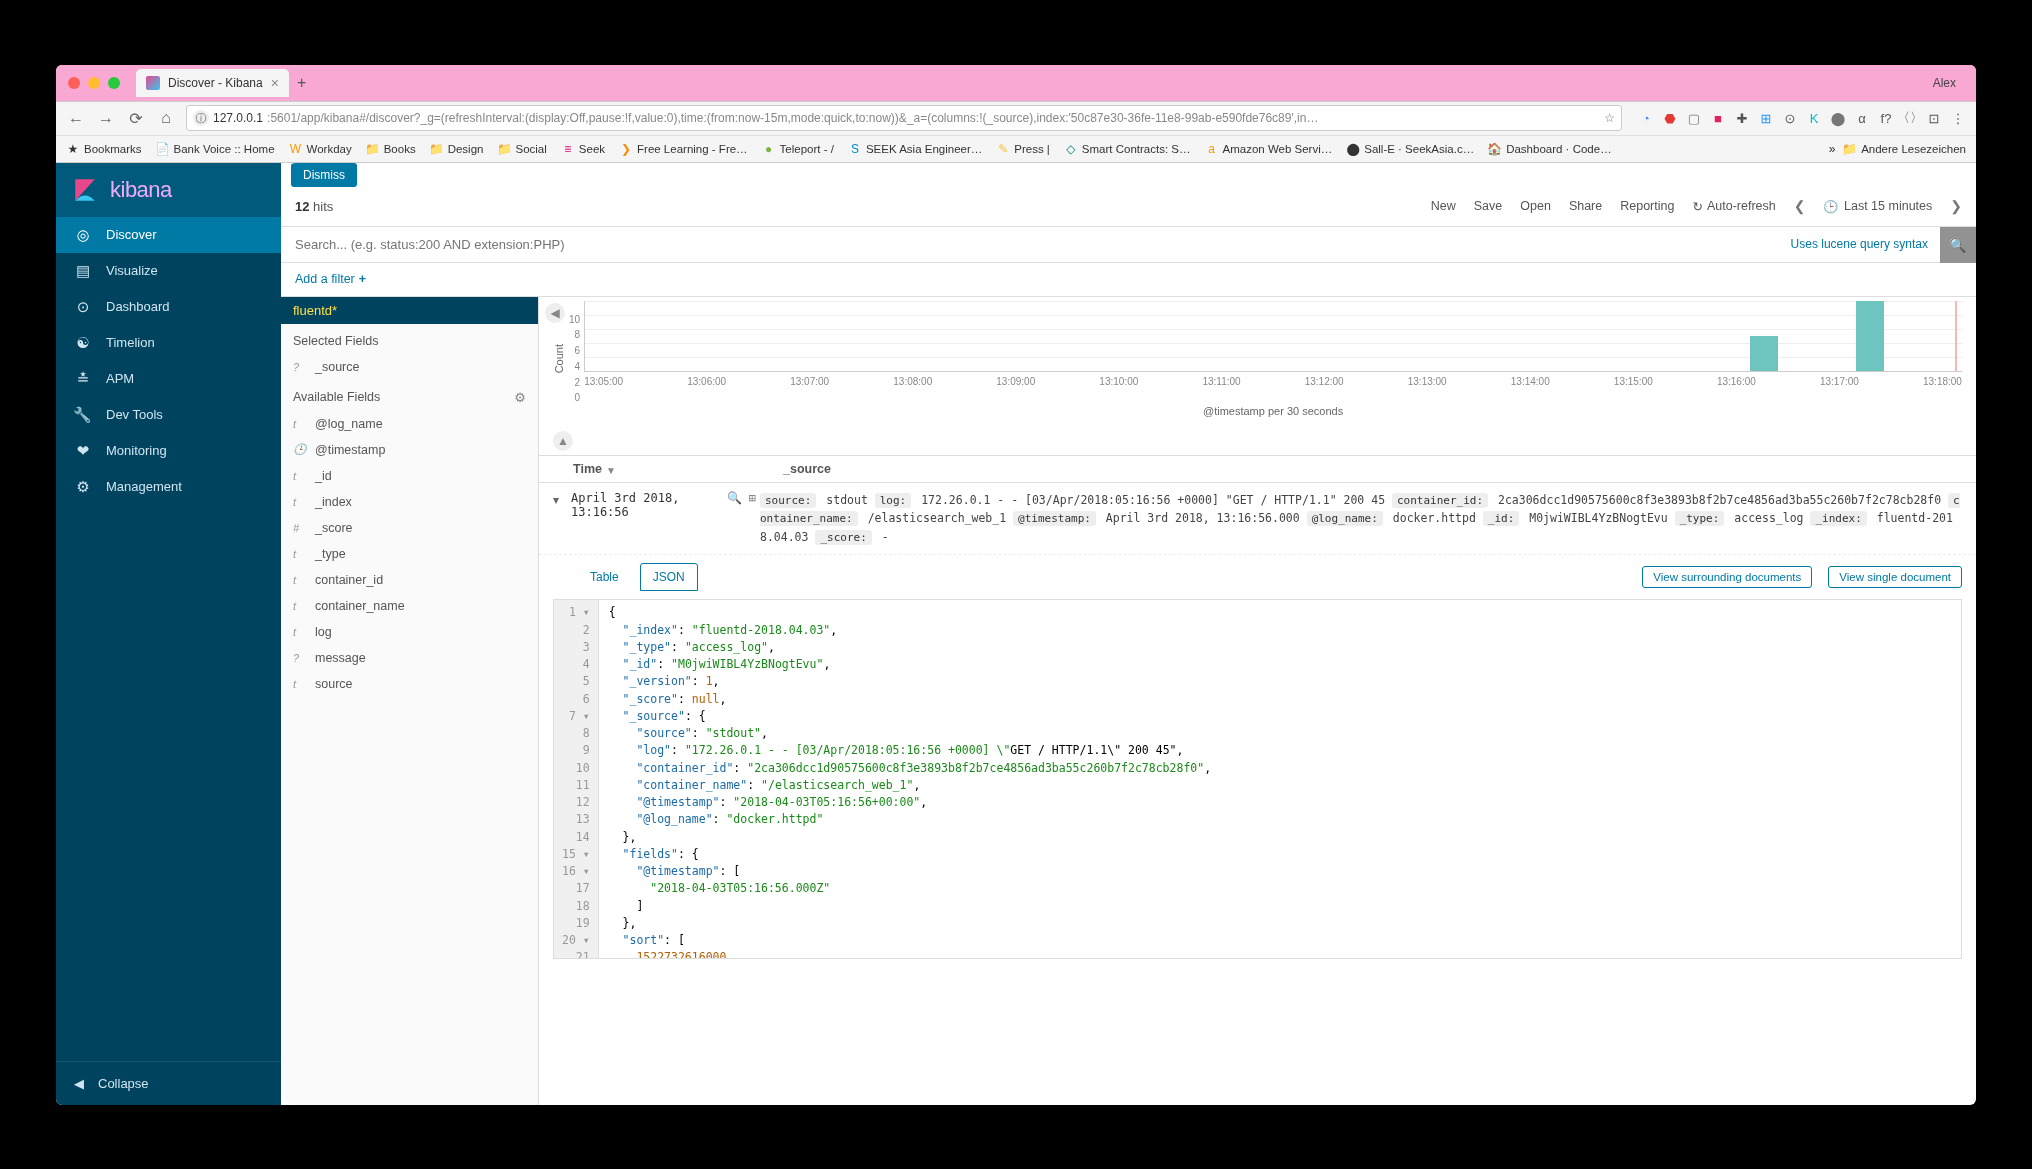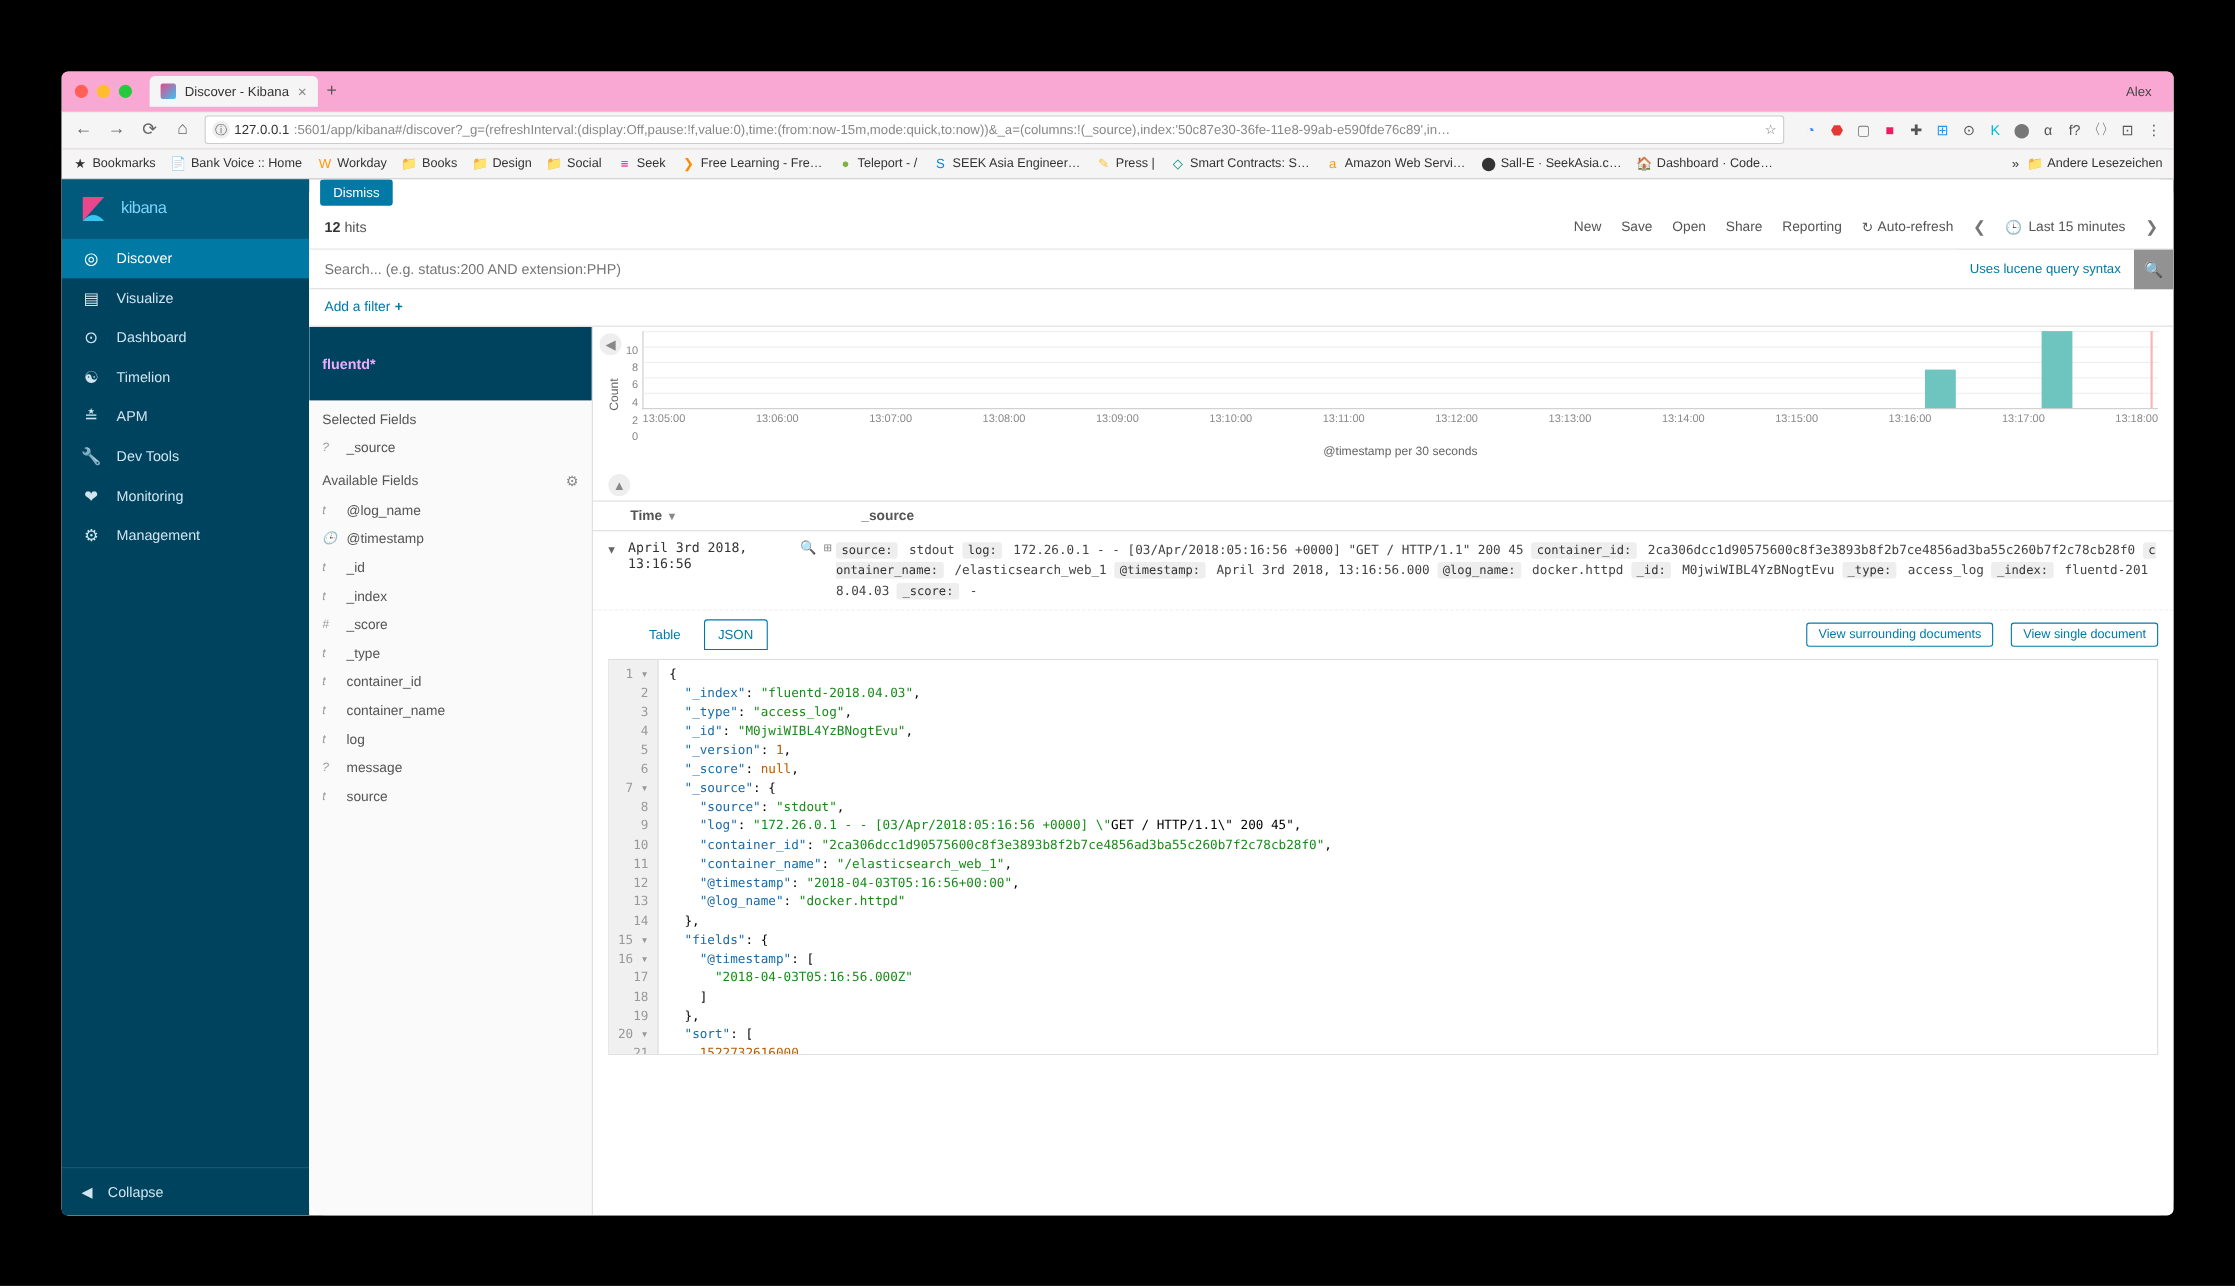--- a/index.html
+++ b/index.html
@@ -25,21 +25,21 @@
 .url-icons span{width:16px;height:16px;display:flex;align-items:center;justify-content:center;font-size:13px;}
 .bookmarks-bar { display:flex;align-items:center;height:28px;background:#f5f5f5;padding:0 10px;gap:14px;font-size:11.5px;color:#333;border-top:1px solid #e0e0e0;overflow:hidden;border-bottom:1px solid #ccc;}
 .bookmarks-bar .bm{display:flex;align-items:center;gap:4px;white-space:nowrap;}
 .bookmarks-bar .bm .ico{width:14px;height:14px;display:flex;align-items:center;justify-content:center;font-size:12px;}
 .bookmarks-bar .right{margin-left:auto;}
 
 .app { flex:1; display: flex; overflow: hidden;}
 .sidebar { width: 225px; background: #00435f; color: #d0e5f0; display: flex; flex-direction: column; font-size: 13px; }
 .logo-row{height:54px;display:flex;align-items:center;padding:0 16px;gap:12px;background:#015a7c;}
 .logo-row svg{width:26px;height:26px;}
-.logo-row .logot{color:#7dd3fc;font-size:15px;letter-spacing:-0.5px;}
+.logo-row .logot{color:#f0abfc;font-size:22px;letter-spacing:-0.5px;}
 .nav-item{display:flex;align-items:center;height:36px;padding:0 18px;gap:14px;cursor:pointer;}
 .nav-item.active{background:#0079a5;color:#fff;}
 .nav-item .ico{width:18px;height:18px;display:flex;align-items:center;justify-content:center;font-size:15px;}
 .collapse-row{margin-top:auto;height:44px;display:flex;align-items:center;padding:0 18px;gap:14px;cursor:pointer;border-top:1px solid rgba(255,255,255,0.1);}
 
 .main { flex:1; display:flex;flex-direction:column;overflow:hidden;background:#fff;border-radius:15px;}
 .dismiss-btn{align-self:flex-start;background:#0079a5;color:#fff;border:none;padding:5px 12px;font-size:12px;border-radius:3px;margin:0 0 0 10px;cursor:pointer;}
 .topbar{display:flex;align-items:center;height:40px;padding:0 14px;border-bottom:1px solid #ddd;}
 .hits{font-size:13px;color:#555;}
 .hits b{color:#333;font-weight:700;}
@@ -52,21 +52,21 @@
 .searchrow{display:flex;align-items:stretch;height:36px;}
 .searchrow input{flex:1;border:none;border-bottom:1px solid #ddd;padding:0 14px;font-size:13px;outline:none;color:#0f766e;}
 .searchrow .lucene{color:#0079a5;font-size:12px;display:flex;align-items:center;padding:0 12px;border-bottom:1px solid #ddd;cursor:pointer;}
 .searchrow .searchbtn{width:36px;background:#929292;color:#fff;display:flex;align-items:center;justify-content:center;cursor:pointer;font-size:14px;}
 .filterbar{height:34px;padding:0 14px;display:flex;align-items:center;font-size:12.5px;border-bottom:1px solid #ddd;}
 .filterbar a{color:#0079a5;text-decoration:none;}
 .filterbar .plus{color:#0079a5;margin-left:4px;font-weight:bold;}
 
 .body-split{flex:1;display:flex;overflow:hidden;}
 .fields-panel{width:258px;border-right:1px solid #ddd;background:#fafafa;display:flex;flex-direction:column;font-size:12.5px;overflow-y:auto;}
-.index-pattern{background:#00435f;color:#f0abfc;padding:26px 12px;font-size:13px;font-weight:700;}
+.index-pattern{background:#00435f;color:#fde047;padding:6px 12px;font-size:13px;font-weight:400;}
 .section-h{color:#555;padding:10px 12px 6px;font-weight:500;font-size:12.5px;display:flex;justify-content:space-between;align-items:center;}
 .section-h .gear{color:#888;font-size:13px;}
 .field-item{display:flex;align-items:center;gap:10px;padding:6px 12px;color:#555;cursor:pointer;}
 .field-item .ftype{width:12px;font-style:italic;color:#999;font-size:11px;}
 
 .docs-area{flex:1;display:flex;flex-direction:column;overflow:auto;position:relative;}
 .collapse-circle{position:absolute;left:6px;top:6px;width:20px;height:20px;border-radius:50%;background:#eee;color:#888;display:flex;align-items:center;justify-content:center;font-size:12px;cursor:pointer;}
 .chart-header{padding:8px 14px 4px;display:flex;justify-content:center;align-items:center;font-size:12.5px;color:#555;gap:10px;}
 .chart-header select{border:1px solid #ccc;font-size:12px;padding:2px 6px;border-radius:3px;}
 .chart{display:flex;padding:4px 14px 10px;height:130px;}

